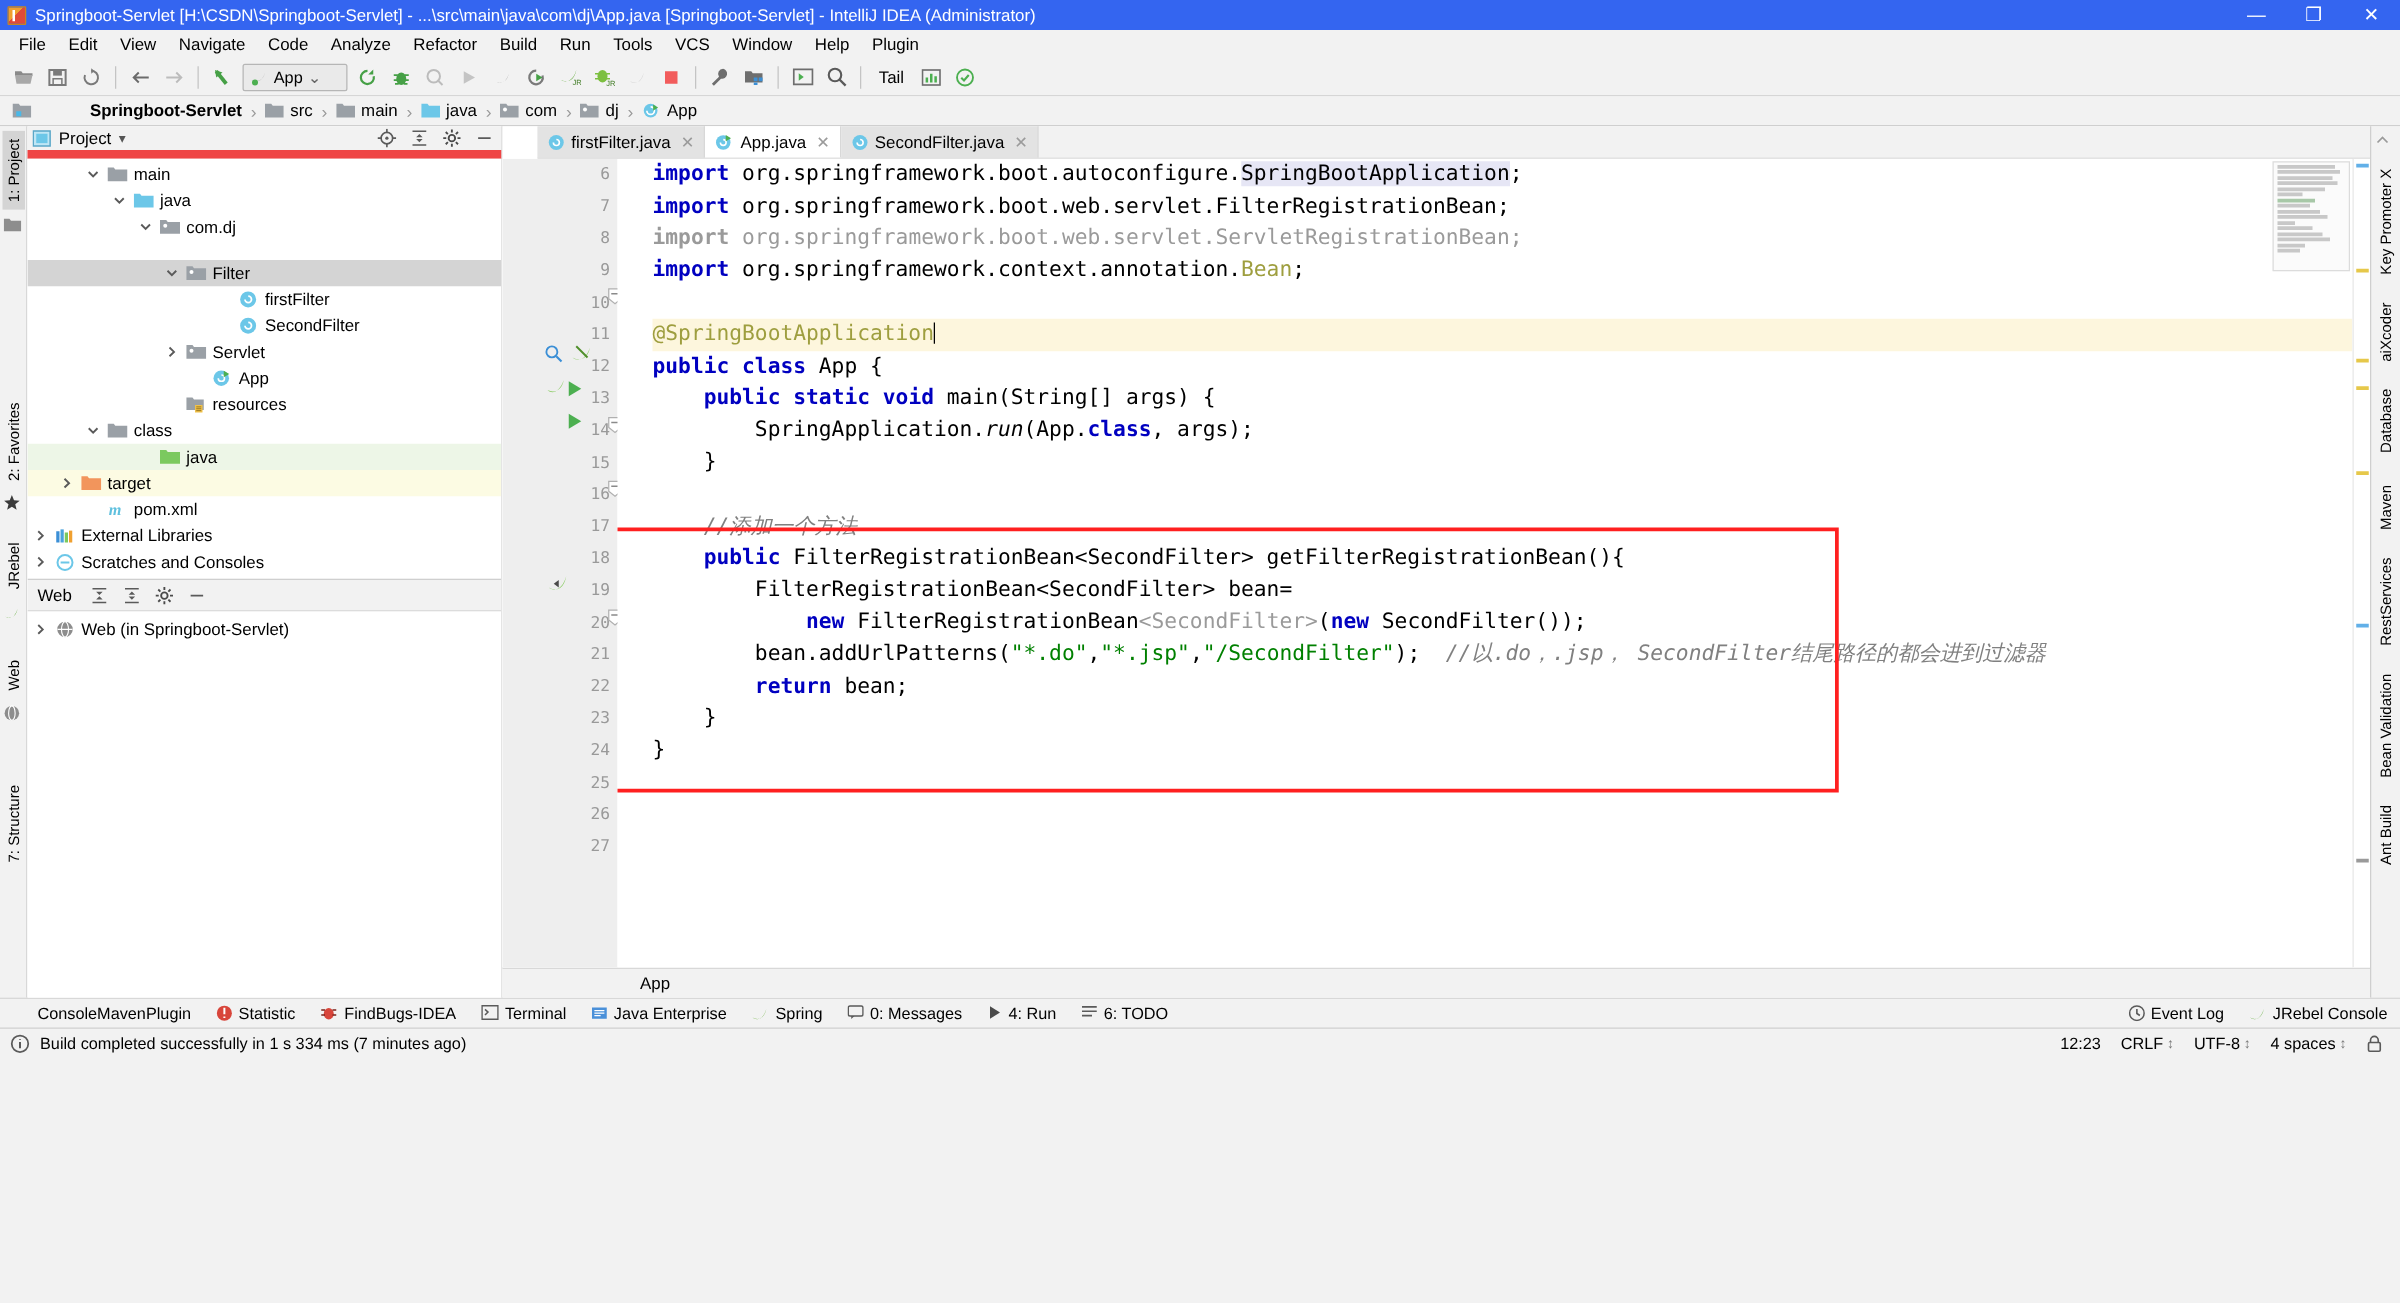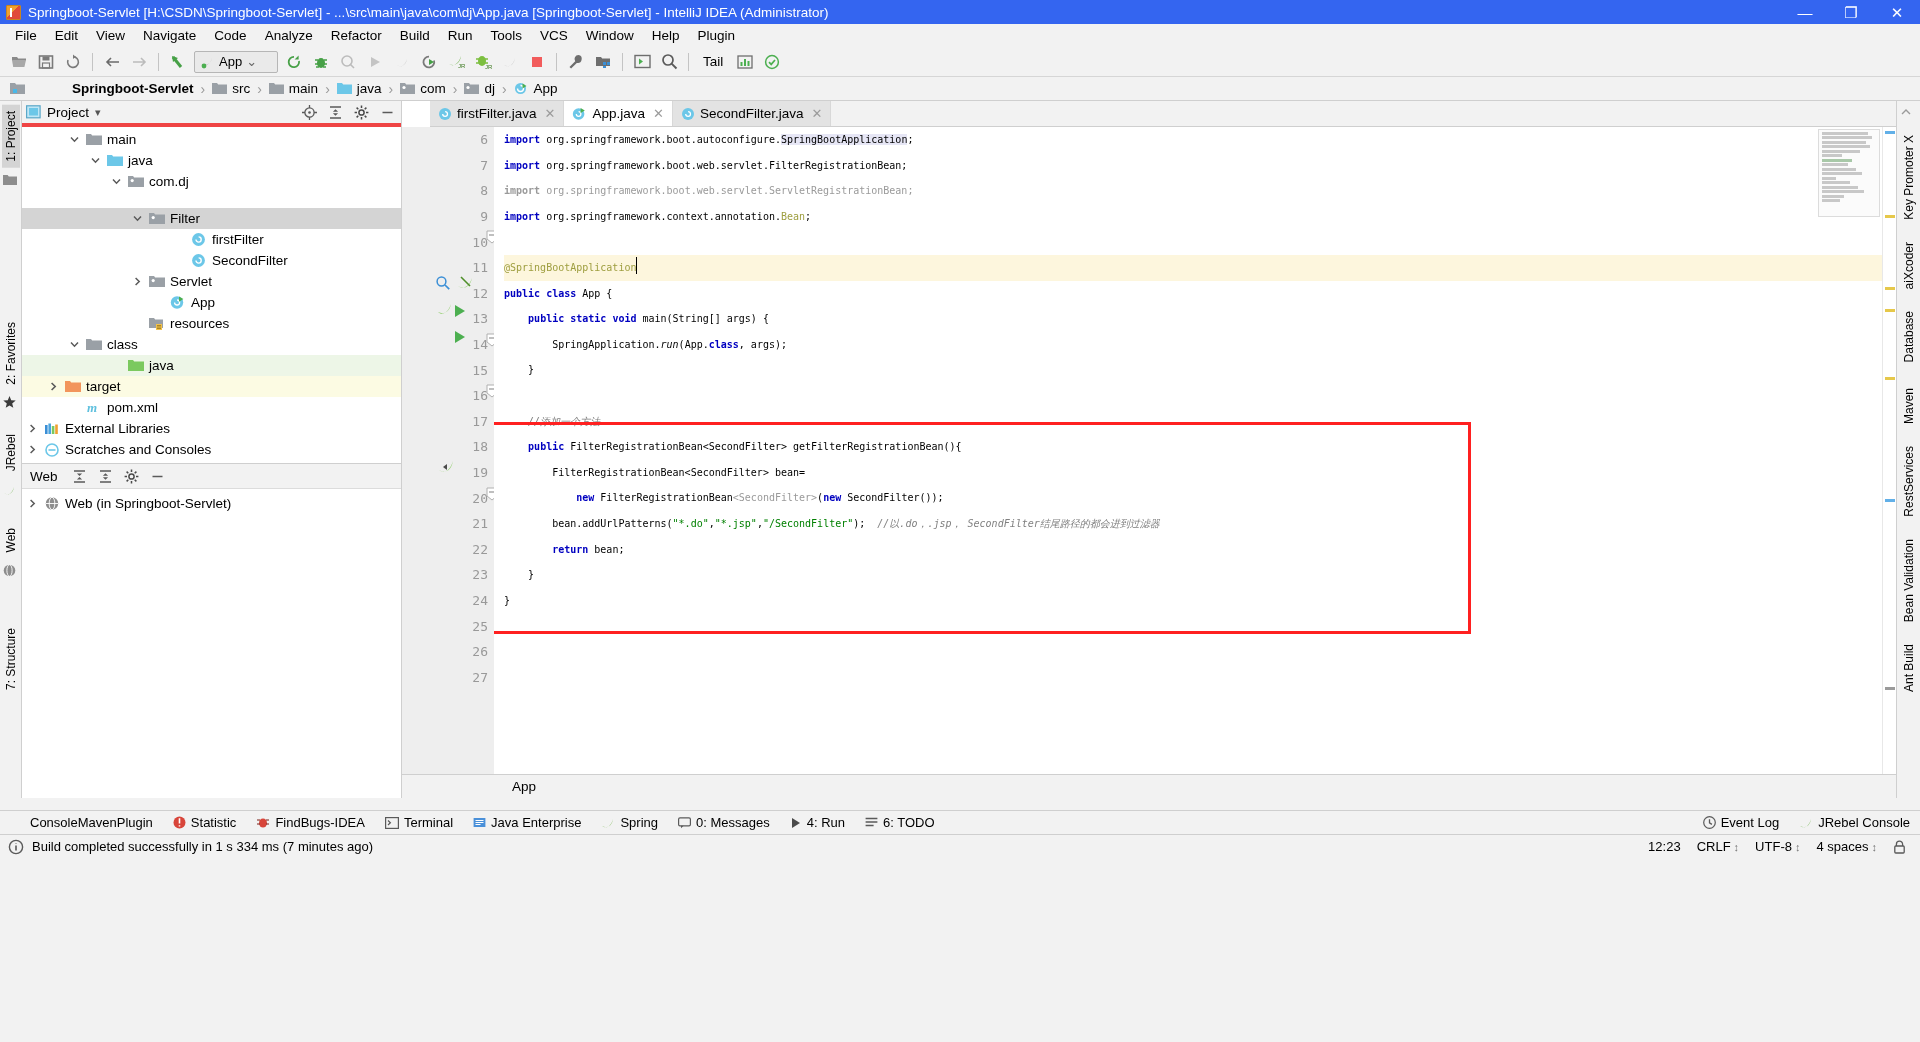--- a/index.html
+++ b/index.html
@@ -77,21 +77,21 @@
     writing-mode: vertical-rl; transform: rotate(180deg);
     font-size: 12px; padding: 6px 2px; white-space: nowrap; color: #000;
   }
   .vtab.sel { background: #d4d4d4; }
   .rail-ico { margin: 6px 0; width: 16px; height: 16px; }
   
   .projpanel { width: 380px; background: #fff; display: flex; flex-direction: column;
     border-right: 1px solid #cfcfcf; }
   .panel-head {
     height: 26px; background: #f2f2f2; display: flex; align-items: center;
-    padding: 0 4px; gap: 6px; border-bottom: 4px solid #ef4444;
+    padding: 0 4px; gap: 6px; border-bottom: 7px solid #ef4444;
   }
   .panel-head .ph-title { font-size: 13.5px; flex: 0 0 auto; }
   .panel-head .spacer { flex: 1 1 auto; }
   .ph-btn { width: 20px; height: 20px; display:flex;align-items:center;justify-content:center; }
   .tree { flex: 1 1 auto; overflow: hidden; padding-top: 2px; background: #fff; font-size: 13.5px;}
   .trow { height: 21px; display: flex; align-items: center; white-space: nowrap; }
   .trow.sel { background: #d4d4d4; margin-top: 16px; }
   .trow.green { background: #edf6e7; }
   .trow.yellow { background: #fcfbe3; }
   .tw { width: 21px; height: 21px; display: flex; align-items: center; justify-content: center; }
@@ -108,21 +108,21 @@
   .etab.active { background: #fff; }
   .etab .x { color: #9b9b9b; font-size: 13px; margin-left: 3px; }
   .editorbody { flex: 1 1 auto; display: flex; position: relative; overflow: hidden; background: #fff; }
   .gutter { width: 92px; background: #eeeeee; flex: 0 0 auto; position: relative;
     font-family: "DejaVu Sans Mono", monospace; }
   .gutter-inner { position: relative; }
   .glinerow { height: 25.6px; display: flex; align-items: center; justify-content: flex-end;
     padding-right: 6px; color: #999; font-size: 13px; position: relative;}
   .gmark { position: absolute; }
   .codearea { flex: 1 1 auto; position: relative; font-family: "DejaVu Sans Mono", monospace;
-    font-size: 10px; line-height: 25.6px; padding-left: 10px; background: #fff; overflow: hidden;}
+    font-size: 17px; line-height: 25.6px; padding-left: 28px; background: #fff; overflow: hidden;}
   .cline { height: 25.6px; white-space: pre; }
   .cline.hl { background: #fdf6dd; }
   .k { color: #0000c0; font-weight: bold; }
   .str { color: #008000; }
   .ann { color: #9e9e3f; }
   .com { color: #808080; font-style: italic; }
   .grey { color: #9a9a9a; }
   .ital { font-style: italic; }
   .hlref { background: #e6e6f5; }
   .caret { display:inline-block; width:1px; height:17px; background:#000; vertical-align:-3px;}
@@ -131,21 +131,21 @@
     display: flex; align-items: center; padding-left: 110px; font-size: 13.5px; }
   
   .markerstrip { width: 14px; background: #fff; flex: 0 0 auto; position: relative;
     border-left: 1px solid #e8e8e8; }
   .mk { position: absolute; left: 2px; width: 10px; height: 3px; }
   .minimap { position: absolute; right: 16px; top: 2px; width: 62px; height: 88px;
     background: #fbfbfb; border: 1px solid #dcdcdc; overflow: hidden;}
   .mmline { height: 3px; margin: 1.5px 3px; background: #c8c8c8; }
   
   .toolwin-bar { height: 24px; background: #f2f2f2; border-top: 1px solid #cfcfcf;
-    display: flex; align-items: center; padding-left: 20px; gap: 0; font-size: 13px; margin-top: 12px; }
+    display: flex; align-items: flex-end; padding-left: 20px; gap: 0; font-size: 13px; }
   .twb-item { display: flex; align-items: center; gap: 5px; padding: 0 10px; height: 24px; }
   .twb-right { margin-left: auto; display: flex; }
   .statusbar { height: 24px; background: #f2f2f2; border-top: 1px solid #cfcfcf;
     display: flex; align-items: center; padding-left: 8px; font-size: 13px; gap: 6px; }
   .sb-right { margin-left: auto; display: flex; align-items: center; gap: 16px; padding-right: 14px; }
   .sb-item { display: flex; align-items: center; gap: 3px; }
   svg { display: block; }
 </style>
 </head>
 <body>

